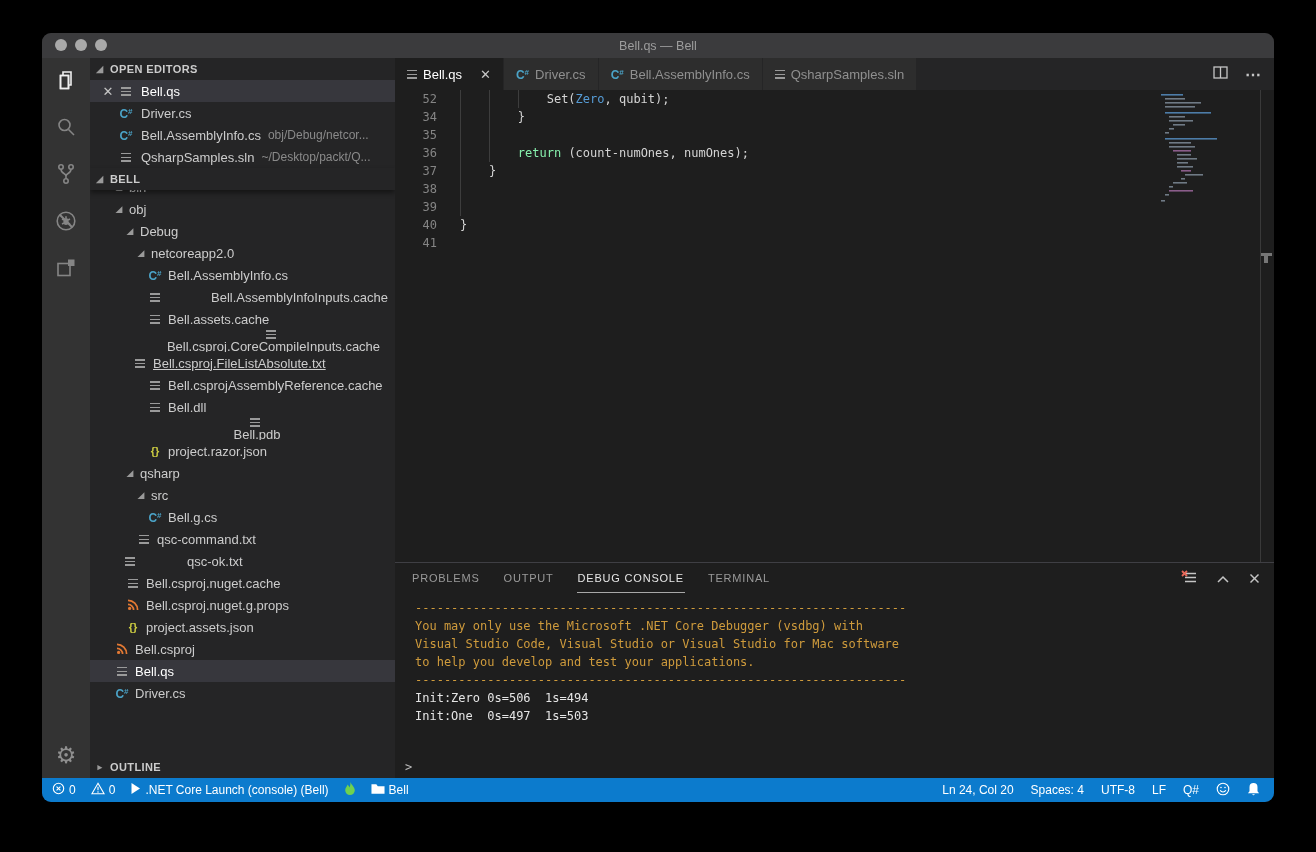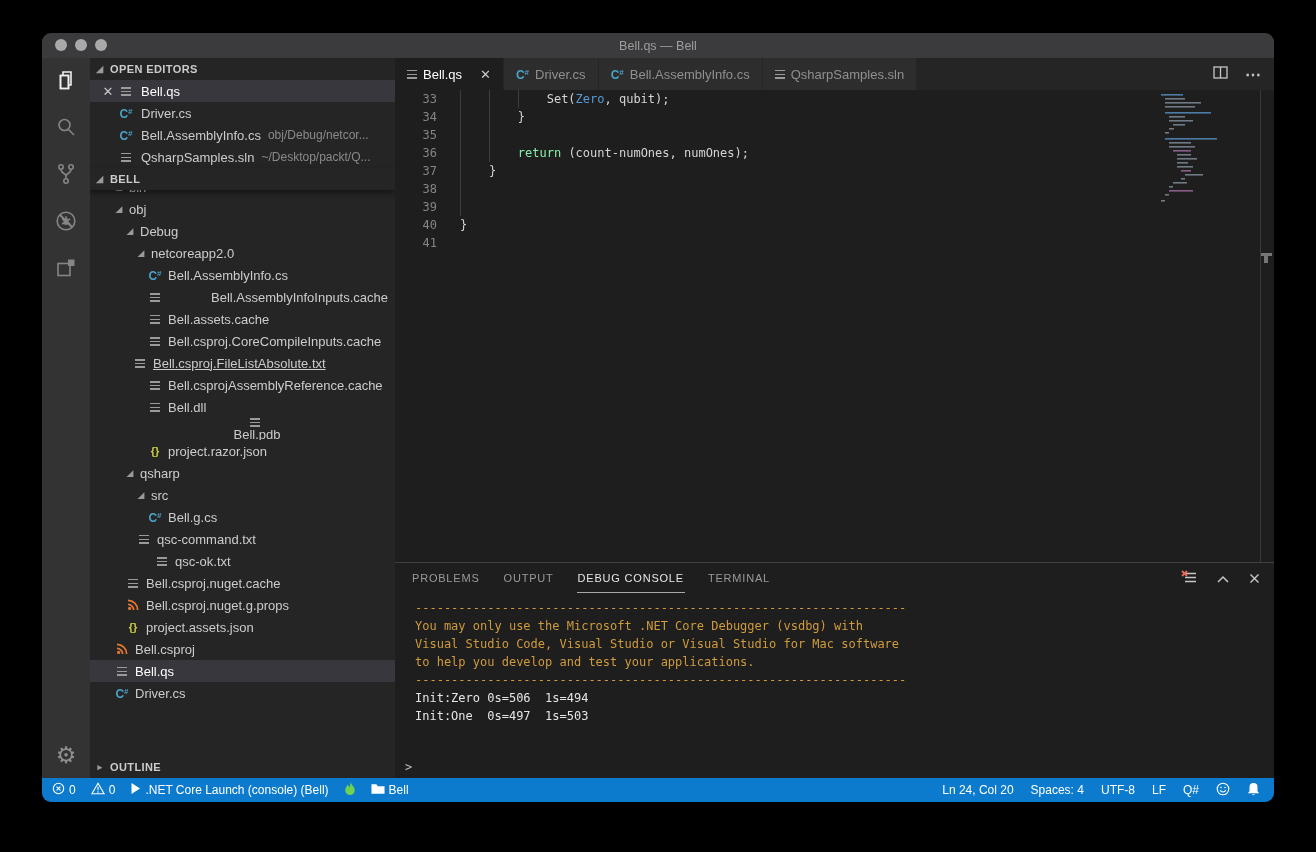--- a/index.html
+++ b/index.html
@@ -241,21 +241,21 @@
               <span class="ic-file"></span>
             </span>
             <span class="label">Bell.AssemblyInfoInputs.cache</span>
           </div>
           <div class="row" style="padding-left: 57px;">
             <span style="width:16px;flex:none;display:flex;justify-content:center;">
               <span class="ic-file"></span>
             </span>
             <span class="label">Bell.assets.cache</span>
           </div>
-          <div class="row" style="padding-left: 57px;">
+          <div class="row" style="padding-left: 57px; flex-direction: column;">
             <span style="width:16px;flex:none;display:flex;justify-content:center;">
               <span class="ic-file"></span>
             </span>
             <span class="label">Bell.csproj.CoreCompileInputs.cache</span>
           </div>
           <div class="row" style="padding-left: 42px; text-decoration: underline;">
             <span style="width:16px;flex:none;display:flex;justify-content:center;">
               <span class="ic-file"></span>
             </span>
             <span class="label">Bell.csproj.FileListAbsolute.txt</span>
@@ -297,21 +297,21 @@
               <span class="ic-cs">C<i>#</i></span>
             </span>
             <span class="label">Bell.g.cs</span>
           </div>
           <div class="row" style="padding-left: 46px;">
             <span style="width:16px;flex:none;display:flex;justify-content:center;">
               <span class="ic-file"></span>
             </span>
             <span class="label">qsc-command.txt</span>
           </div>
-          <div class="row" style="padding-left: 64px;">
+          <div class="row" style="padding-left: 32px; gap: 44px;">
             <span style="width:16px;flex:none;display:flex;justify-content:center;">
               <span class="ic-file"></span>
             </span>
             <span class="label">qsc-ok.txt</span>
           </div>
           <div class="row" style="padding-left: 35px;">
             <span style="width:16px;flex:none;display:flex;justify-content:center;">
               <span class="ic-file"></span>
             </span>
             <span class="label">Bell.csproj.nuget.cache</span>
@@ -389,21 +389,21 @@
                 <rect x="1" y="1" width="13" height="11"></rect>
                 <line x1="7.5" y1="1" x2="7.5" y2="12"></line>
               </svg>
           </span>
           <span class="more-dots">⋯</span>
         </div>
       </div>
 
       <div class="code-area">
         <div id="code-lines">
-            <div class="code-line"><span class="linenum">33</span><span class="guide" style="left:65px"></span><span class="guide" style="left:93.8px"></span><span class="guide" style="left:122.6px"></span><span class="tok-fg">            Set(</span><span class="tok-blue">Zero</span><span class="tok-fg">, qubit);</span></div>
+            <div class="code-line"><span class="linenum">52</span><span class="guide" style="left:65px"></span><span class="guide" style="left:93.8px"></span><span class="guide" style="left:122.6px"></span><span class="tok-fg">            Set(</span><span class="tok-blue">Zero</span><span class="tok-fg">, qubit);</span></div>
             <div class="code-line"><span class="linenum">34</span><span class="guide" style="left:65px"></span><span class="guide" style="left:93.8px"></span><span class="tok-fg">        }</span></div>
             <div class="code-line"><span class="linenum">35</span><span class="guide" style="left:65px"></span><span class="guide" style="left:93.8px"></span></div>
             <div class="code-line"><span class="linenum">36</span><span class="guide" style="left:65px"></span><span class="guide" style="left:93.8px"></span><span class="tok-fg">        </span><span class="tok-mag">return</span><span class="tok-fg"> (count-numOnes, numOnes);</span></div>
             <div class="code-line"><span class="linenum">37</span><span class="guide" style="left:65px"></span><span class="tok-fg">    }</span></div>
             <div class="code-line"><span class="linenum">38</span><span class="guide" style="left:65px"></span></div>
             <div class="code-line"><span class="linenum">39</span><span class="guide" style="left:65px"></span></div>
             <div class="code-line"><span class="linenum">40</span><span class="tok-fg">}</span></div>
             <div class="code-line"><span class="linenum">41</span></div>
           </div>
 

